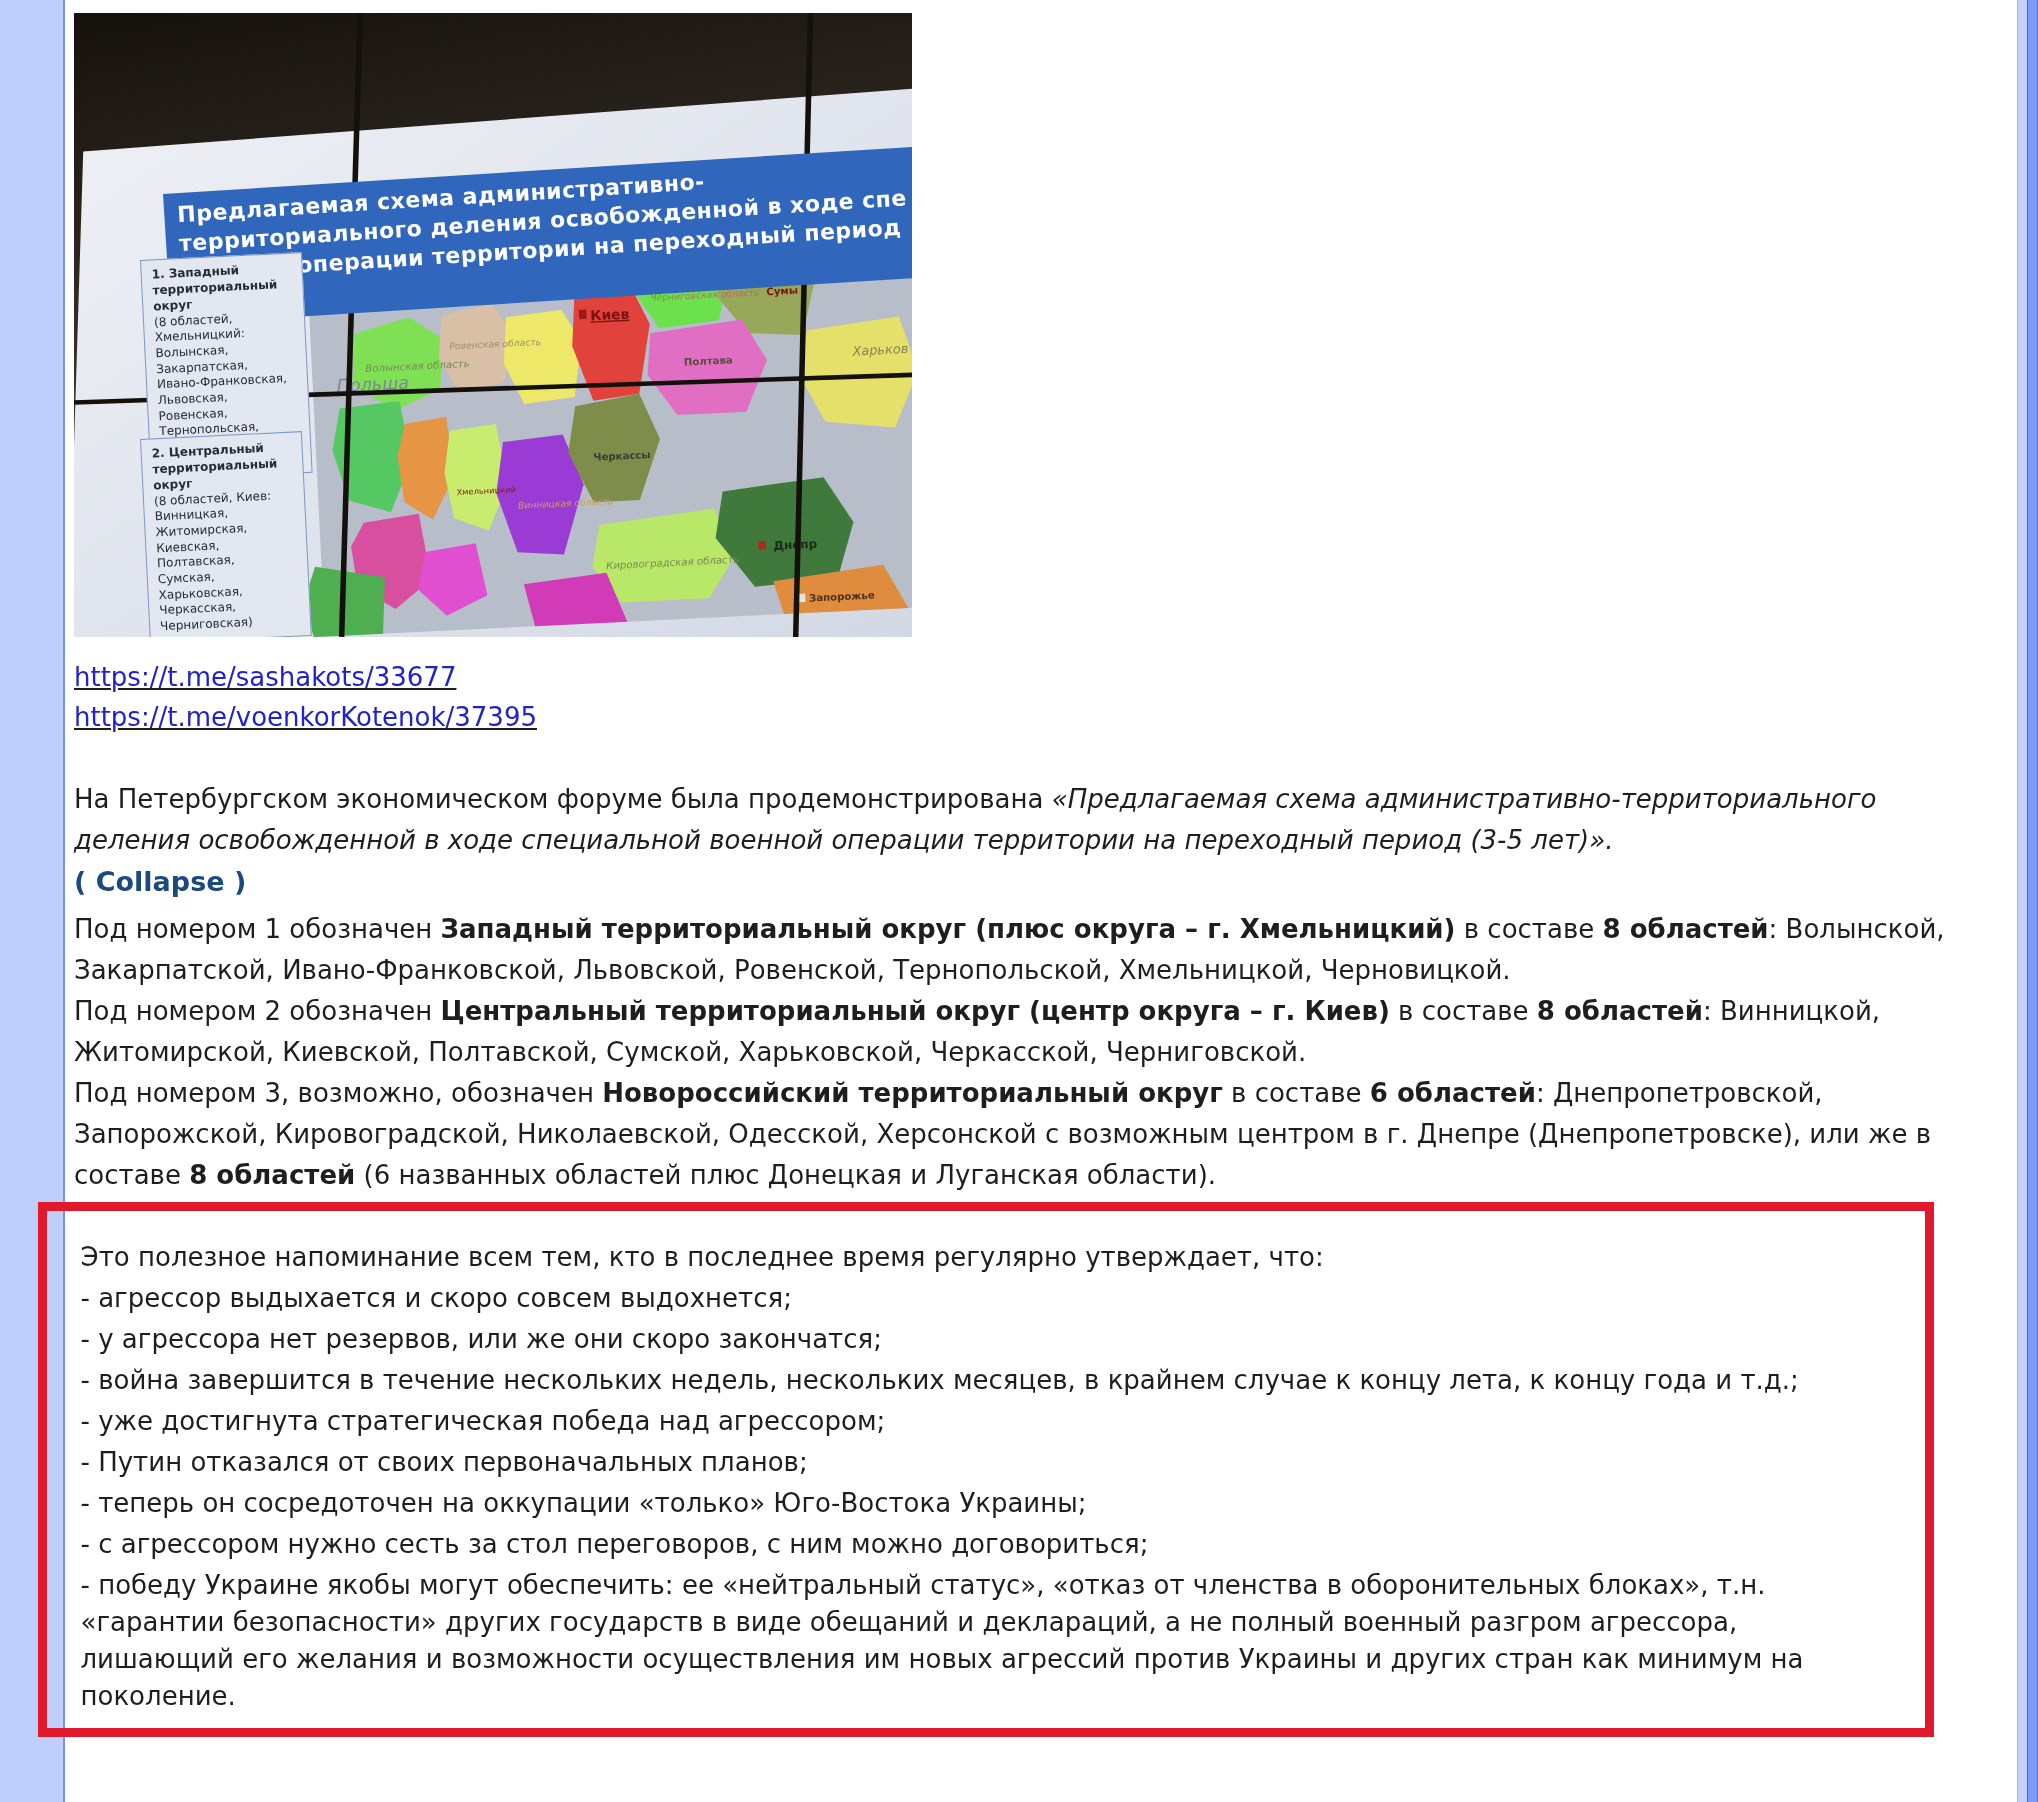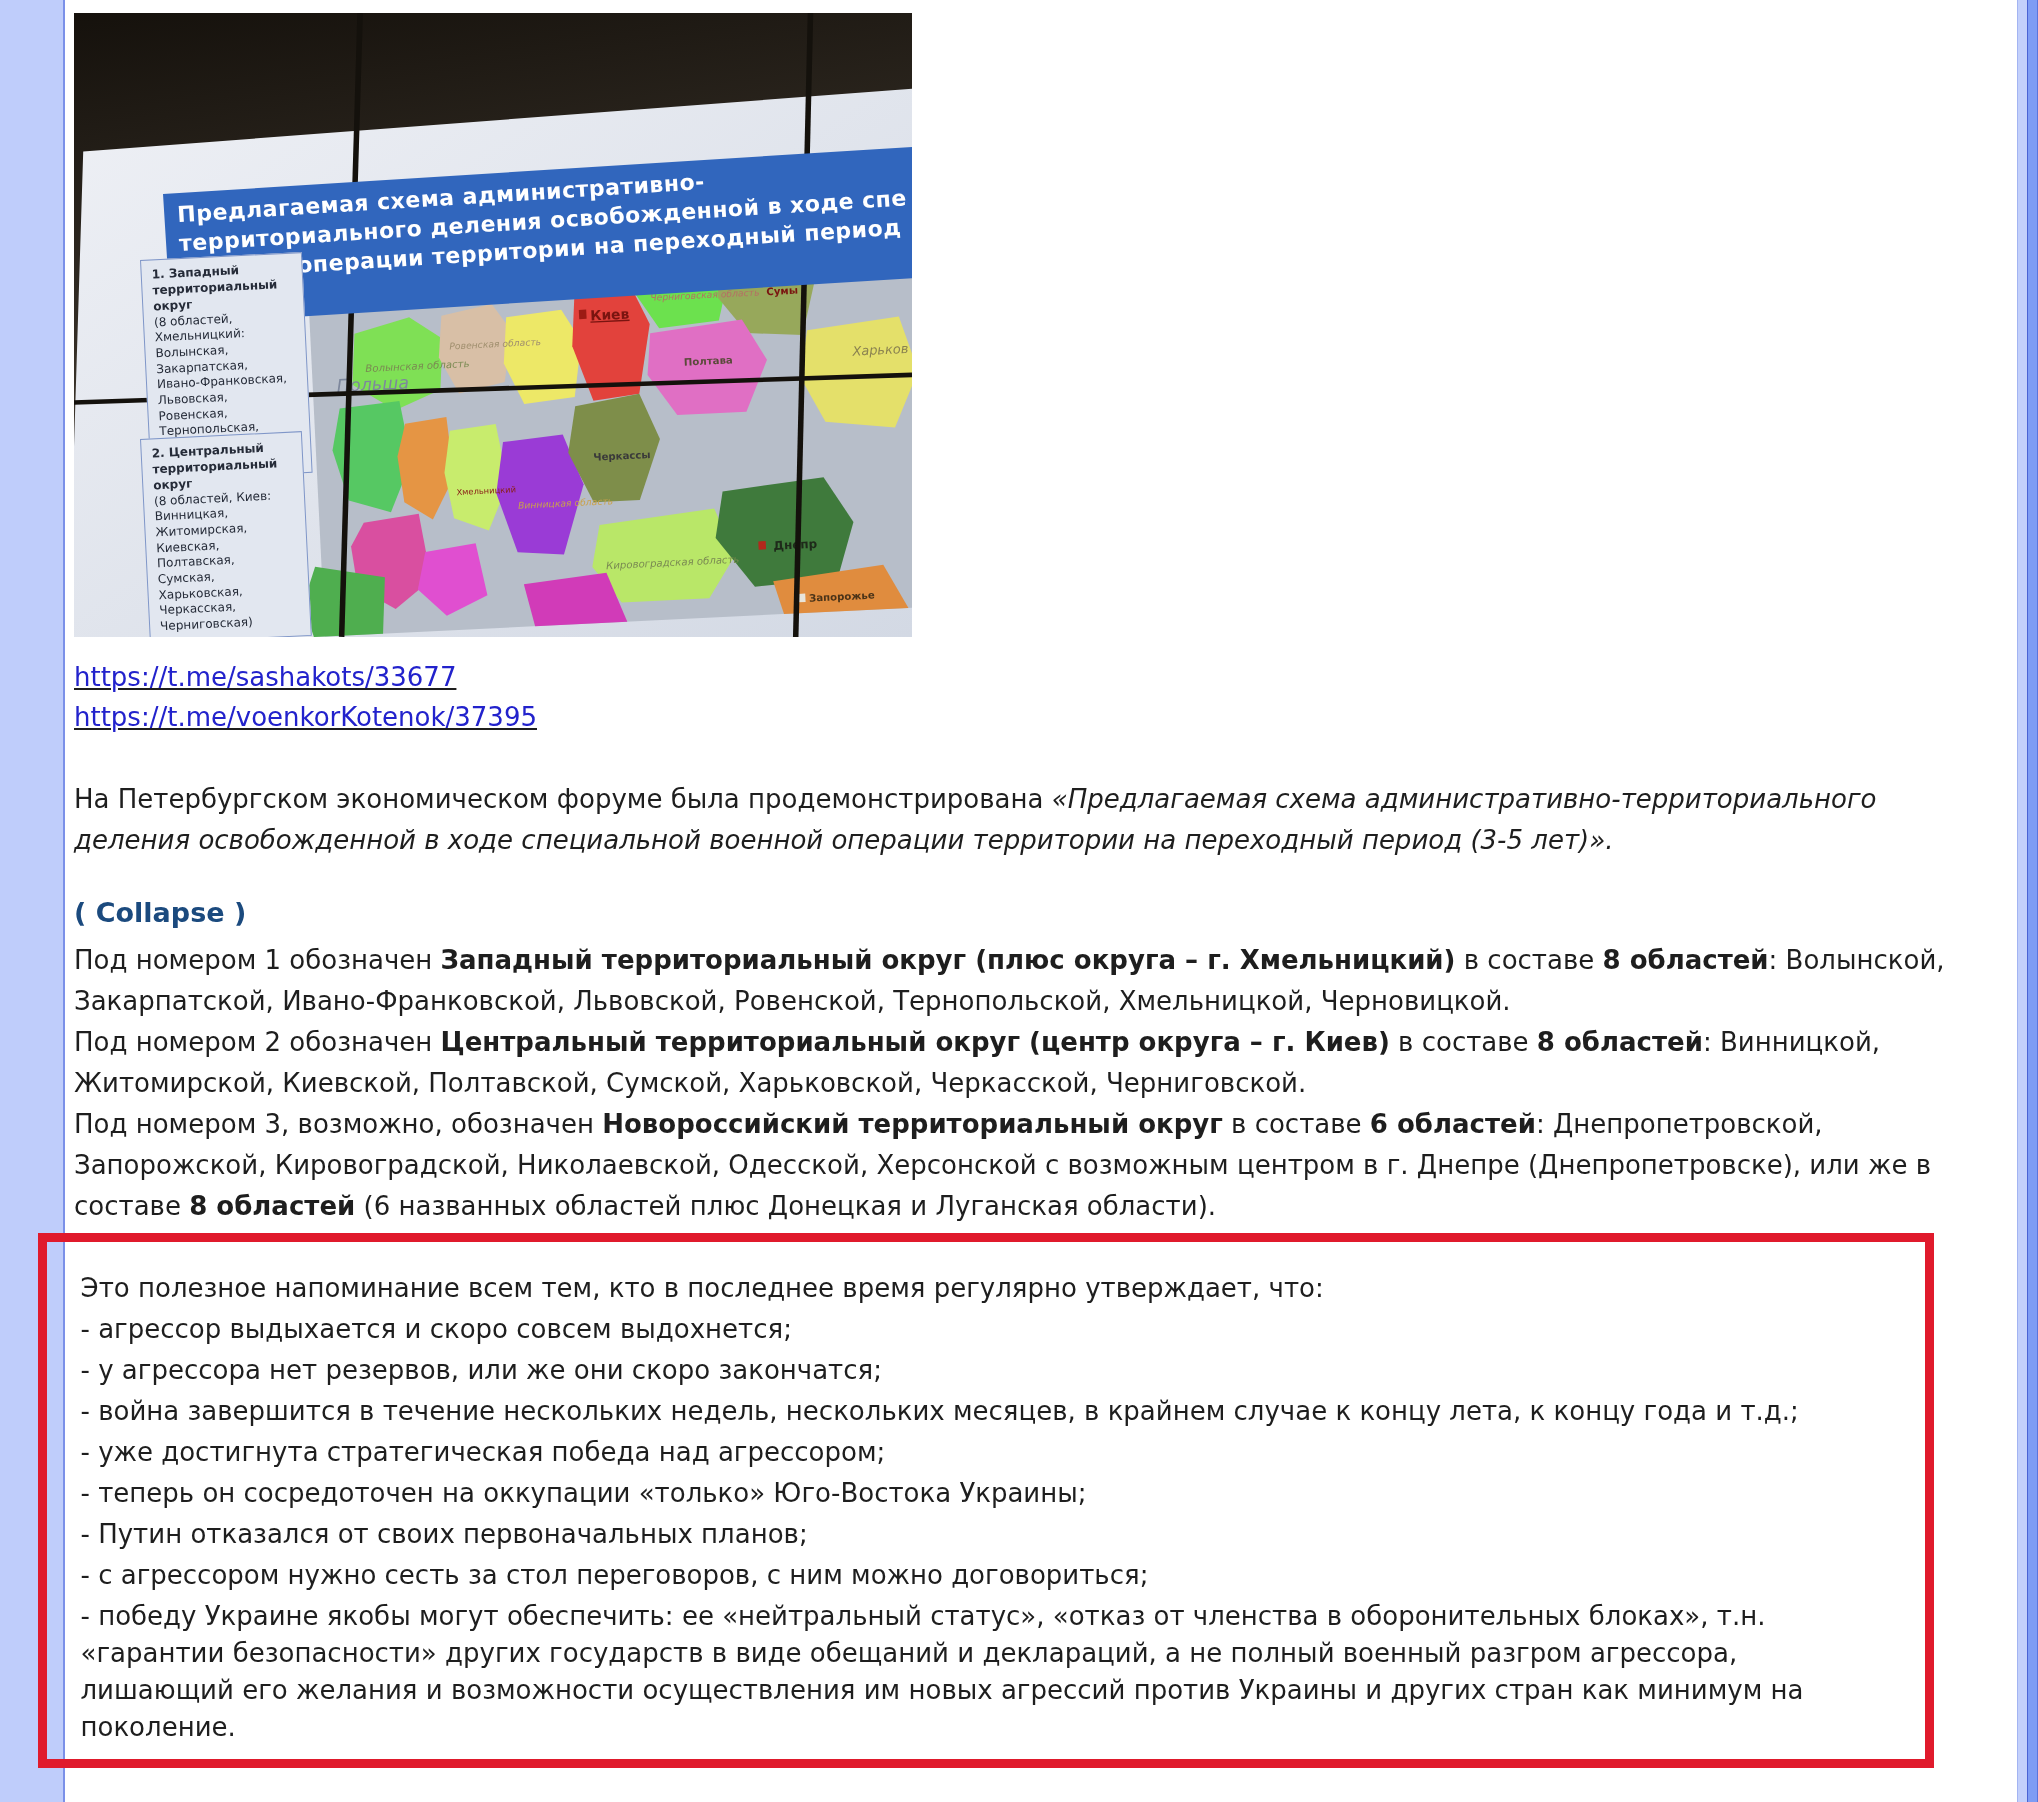--- a/index.html
+++ b/index.html
@@ -34,21 +34,21 @@
   .legend1{top:247px;}
   .legend2{top:426px;}
   .bezels{position:absolute;left:0;top:0;pointer-events:none;}
   
   .links{margin-top:20px;font-size:26px;line-height:40px;text-decoration:underline;}
   .links a{color:#2222cc;text-decoration:none;display:block;cursor:pointer;}
   
   .para{font-size:26px;line-height:41px;}
   .intro{margin-top:42px;}
   .intro .quote{font-style:italic;margin-top:28px;}
-  .collapse-line{margin-top:31px;font-size:27px;line-height:41px;
+  .collapse-line{font-size:27px;line-height:41px;
     font-weight:bold;color:#1b4a7e;}
   .collapse-line a{color:#1b4a7e;text-decoration:none;cursor:pointer;}
   .districts{margin-top:7.4px;}
   
   .alert-box{position:relative;margin-top:5.5px;margin-left:-36px;
     width:1820px;border:9.2px solid #e01a2c;background:transparent;
     padding:24px 28px 9.2px 29.5px;font-size:26px;line-height:37px;z-index:3;}
   .alert-box .line{margin:4px;}
 </style>
 </head>
@@ -184,20 +184,20 @@
     <div><span>Под номером 2 обозначен </span><span style="font-weight: bold;">Центральный территориальный округ (центр округа – г. Киев)</span><span> в составе </span><span style="font-weight: bold;">8 областей</span><span>: Винницкой, Житомирской, Киевской, Полтавской, Сумской, Харьковской, Черкасской, Черниговской.</span></div>
     <div><span>Под номером 3, возможно, обозначен </span><span style="font-weight: bold;">Новороссийский территориальный округ</span><span> в составе </span><span style="font-weight: bold;">6 областей</span><span>: Днепропетровской, Запорожской, Кировоградской, Николаевской, Одесской, Херсонской с возможным центром в г. Днепре (Днепропетровске), или же в составе </span><span style="font-weight: bold;">8 областей</span><span> (6 названных областей плюс Донецкая и Луганская области).</span></div>
   </div>
 
   <div class="alert-box">
     <div class="line">Это полезное напоминание всем тем, кто в последнее время регулярно утверждает, что:</div>
     <div class="line">- агрессор выдыхается и скоро совсем выдохнется;</div>
     <div class="line">- у агрессора нет резервов, или же они скоро закончатся;</div>
     <div class="line">- война завершится в течение нескольких недель, нескольких месяцев, в крайнем случае к концу лета, к концу года и т.д.;</div>
     <div class="line">- уже достигнута стратегическая победа над агрессором;</div>
+    <div class="line">- Путин отказался от своих первоначальных планов;</div>
     <div class="line">- теперь он сосредоточен на оккупации «только» Юго-Востока Украины;</div>
-    <div class="line">- Путин отказался от своих первоначальных планов;</div>
     <div class="line">- с агрессором нужно сесть за стол переговоров, с ним можно договориться;</div>
     <div class="line">- победу Украине якобы могут обеспечить: ее «нейтральный статус», «отказ от членства в оборонительных блоках», т.н. «гарантии безопасности» других государств в виде обещаний и деклараций, а не полный военный разгром агрессора, лишающий его желания и возможности осуществления им новых агрессий против Украины и других стран как минимум на поколение.</div>
   </div>
 
 </div>
 
 
 </body></html>

